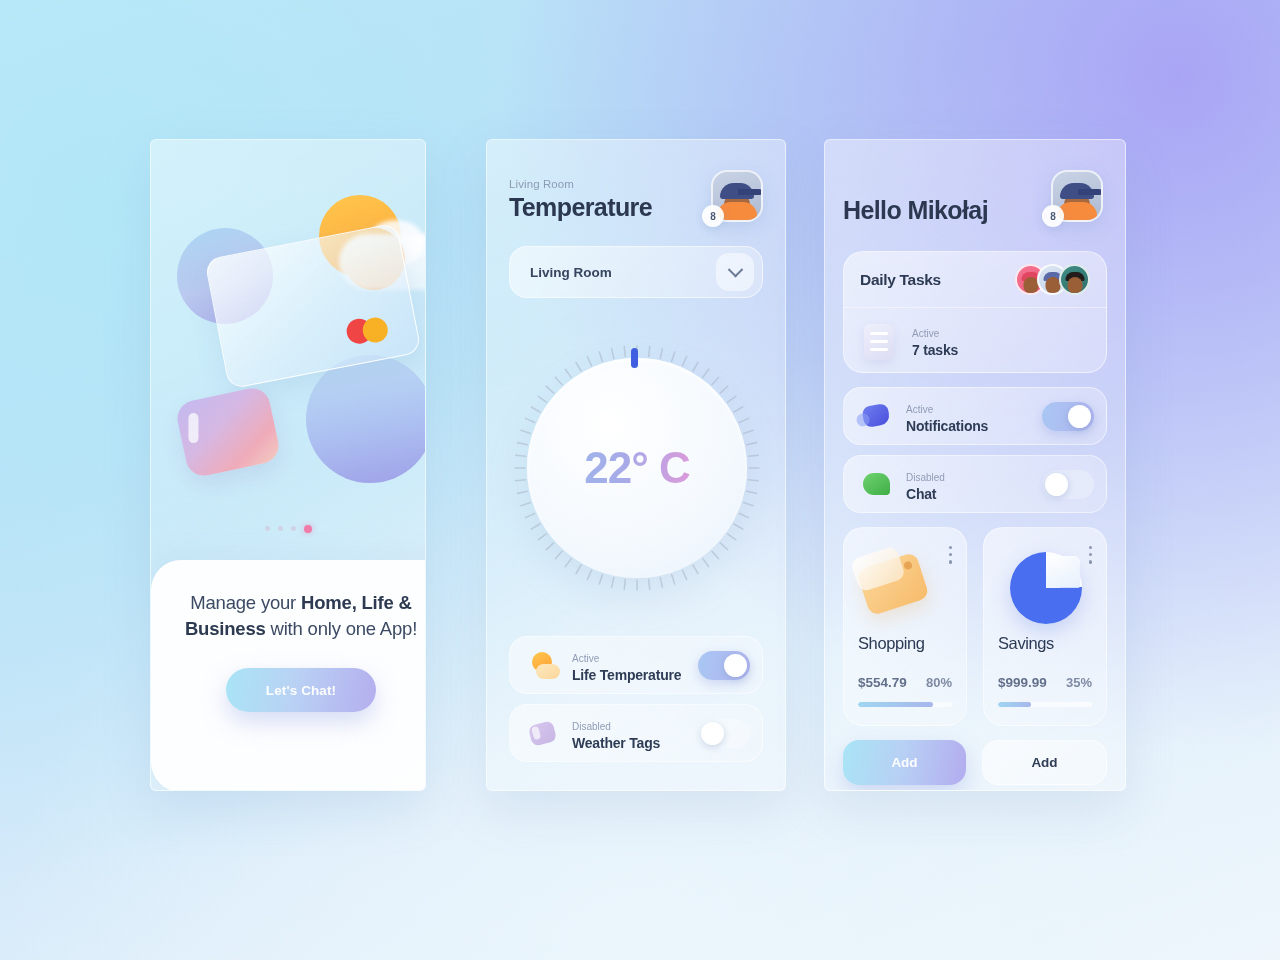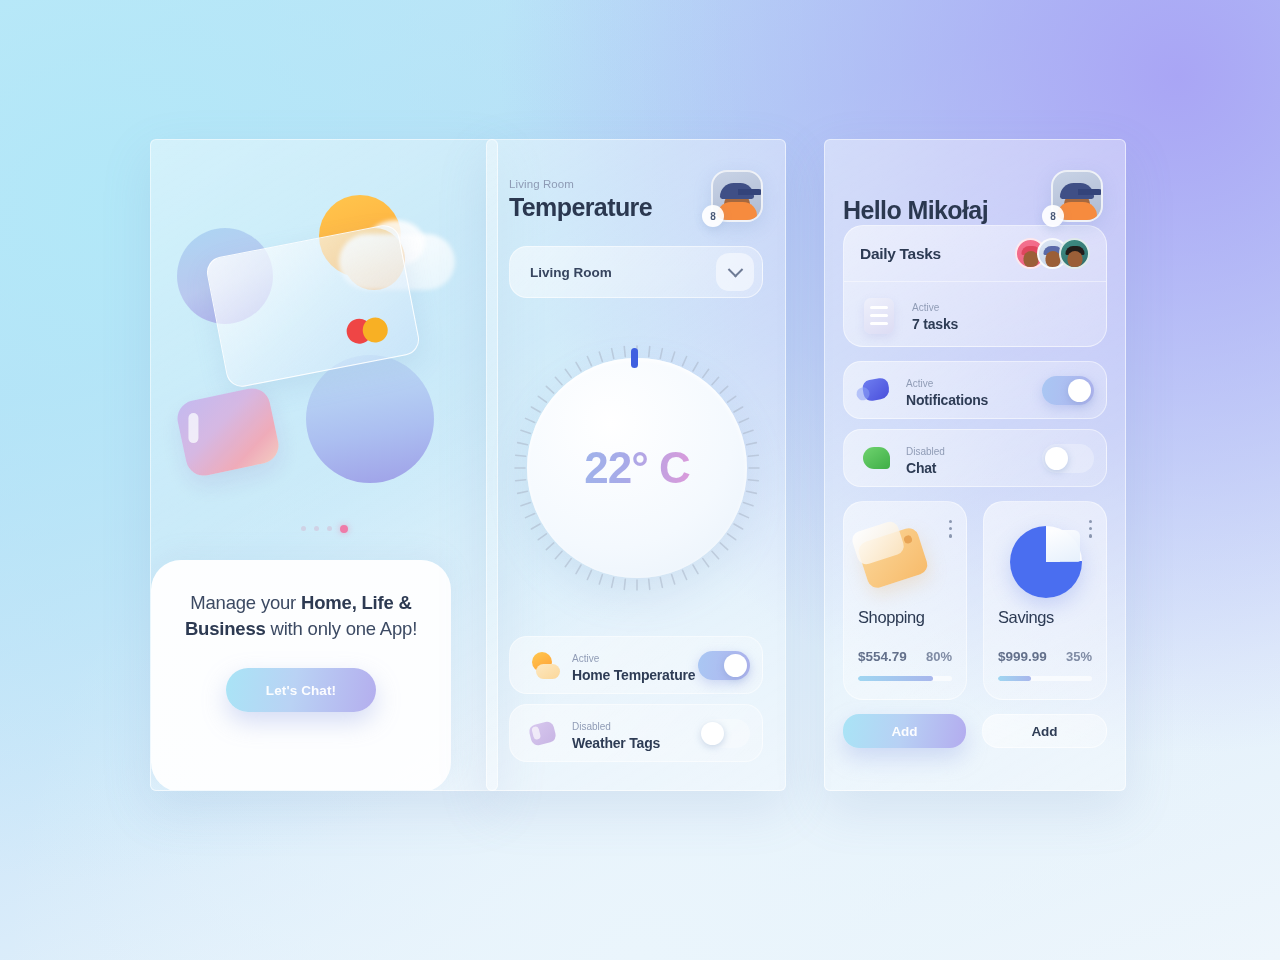--- a/index.html
+++ b/index.html
@@ -21,21 +21,21 @@
   .phone {
     position: absolute;
     border-radius: 6px;
     background: linear-gradient(150deg, rgba(255,255,255,0.42) 0%, rgba(255,255,255,0.20) 55%, rgba(255,255,255,0.30) 100%);
     border: 1px solid rgba(255,255,255,0.55);
     box-shadow: 0 18px 50px rgba(110,140,190,0.16);
     overflow: hidden;
   }
 
   
-  #screen1 { left: 150px; top: 139px; width: 348px; height: 652px; }
+  #screen1 { left: 150px; top: 139px; width: 276px; height: 652px; }
   .illus { position: absolute; left: 0; top: 0; width: 300px; height: 420px; }
   .bubble { position: absolute; border-radius: 50%; }
   .b-blue-sm {
     left: 26px; top: 88px; width: 96px; height: 96px;
     background: linear-gradient(160deg, #a9d4f2 0%, #b9c6ef 55%, #a9a7e8 100%);
     filter: blur(0.4px); opacity: .92;
   }
   .b-blue-lg {
     left: 155px; top: 215px; width: 128px; height: 128px;
     background: linear-gradient(170deg, #bfe0f6 0%, #a9bbf0 60%, #9b9ae6 100%);
@@ -182,21 +182,21 @@
   .toggle.on { background: linear-gradient(100deg, #a9c7f3 0%, #b1b4ef 100%); box-shadow: 0 4px 12px rgba(150,165,230,0.40); }
   .toggle.off { background: rgba(255,255,255,0.28); }
   .knob { position: absolute; top: 3px; width: 23px; height: 23px; border-radius: 50%; background: #fff; box-shadow: 0 2px 7px rgba(110,140,190,0.35); }
   .toggle.on .knob { right: 3px; }
   .toggle.off .knob { left: 3px; }
 
   
   #screen3 { left: 824px; top: 139px; width: 302px; height: 652px; padding: 38px 18px 0; }
   .title-hello { font-size: 25px; font-weight: 700; color: #2b3850; letter-spacing: -.6px; margin-top: 18px; }
   .tasks-card {
-    border-radius: 20px;
+    margin-top: 26px; border-radius: 20px;
     background: linear-gradient(150deg, rgba(255,255,255,0.55), rgba(255,255,255,0.26));
     border: 1px solid rgba(255,255,255,0.50);
   }
   .tasks-head { height: 56px; display: flex; align-items: center; padding: 0 16px; border-bottom: 1px solid rgba(255,255,255,0.45); }
   .tasks-title { font-size: 15.5px; font-weight: 700; color: #2c3a53; flex: 1; letter-spacing: -.3px; }
   .stack { display: flex; }
   .mini-av { width: 31px; height: 31px; border-radius: 50%; border: 2px solid rgba(255,255,255,0.85); margin-left: -9px; position: relative; overflow: hidden; }
   .mini-av:first-child { margin-left: 0; }
   .ma-1 { background: linear-gradient(150deg,#f4738f,#ef5d82); }
   .ma-2 { background: linear-gradient(150deg,#dce6f4,#c3d2e8); }
@@ -221,21 +221,21 @@
   .pie-ico { position: absolute; left: 12px; top: 8px; width: 72px; height: 72px; border-radius: 50%; background: conic-gradient(from 0deg, rgba(255,255,255,0.85) 0deg 88deg, #4a6ef0 88deg 360deg); box-shadow: 0 8px 20px rgba(90,120,230,.25); }
   .pie-ico::after { content:""; position:absolute; left:36px; top:4px; width:34px; height:32px; background: linear-gradient(160deg, rgba(255,255,255,.95), rgba(226,238,252,.85)); border-radius: 0 6px 2px 0; }
   .mc-title { font-size: 16.5px; font-weight: 400; color: #2c3a53; margin-top: 6px; letter-spacing: -.4px; }
   .mc-row { display: flex; justify-content: space-between; align-items: baseline; margin-top: 22px; }
   .mc-amount { font-size: 13.5px; font-weight: 600; color: #63708b; }
   .mc-pct { font-size: 13px; font-weight: 600; color: #7f8ba4; }
   .bar { height: 5px; border-radius: 3px; background: rgba(255,255,255,0.62); margin-top: 12px; overflow: hidden; }
   .bar > span { display: block; height: 100%; border-radius: 3px; background: linear-gradient(90deg,#9fd6f1,#a8b6ec); }
   .add-row { display: flex; gap: 16px; margin-top: 14px; }
   .add-btn {
-    flex: 1; height: 34px; border-radius: 16px; font-size: 13.5px; font-weight: 700;
+    flex: 1; height: 45px; border-radius: 16px; font-size: 13.5px; font-weight: 700;
     display: flex; align-items: center; justify-content: center; cursor: pointer; border: none;
     font-family: inherit;
   }
   .add-primary { background: linear-gradient(100deg,#a9e4f6 0%, #b7d0f4 48%, #b3ace f 100%); color: rgba(255,255,255,0.95); box-shadow: 0 10px 22px rgba(150,165,230,0.36); }
   .add-primary { background: linear-gradient(100deg,#a9e4f6 0%, #b7d0f4 48%, #b3acef 100%); }
   .add-ghost { background: linear-gradient(150deg, rgba(255,255,255,0.60), rgba(255,255,255,0.30)); color: #2f3d56; border: 1px solid rgba(255,255,255,0.55); }
 </style>
 </head>
 <body>
 
@@ -360,21 +360,21 @@
       <div class="dial-val">22° C</div>
     </div>
 
     <div class="opt-list">
       <div class="opt-row">
         <span class="opt-ico">
             <i class="ico-sun"></i>
           </span>
         <span class="opt-txt">
           <span class="opt-state">Active</span>
-          <span class="opt-label" style="display:block">Home Temperature</span>
+          <span class="opt-label" style="display:block">Life Temperature</span>
         </span>
         <span class="toggle on">
             <i class="knob"></i>
           </span>
       </div>
       <div class="opt-row">
         <span class="opt-ico">
             <i class="ico-tag"></i>
           </span>
         <span class="opt-txt">

